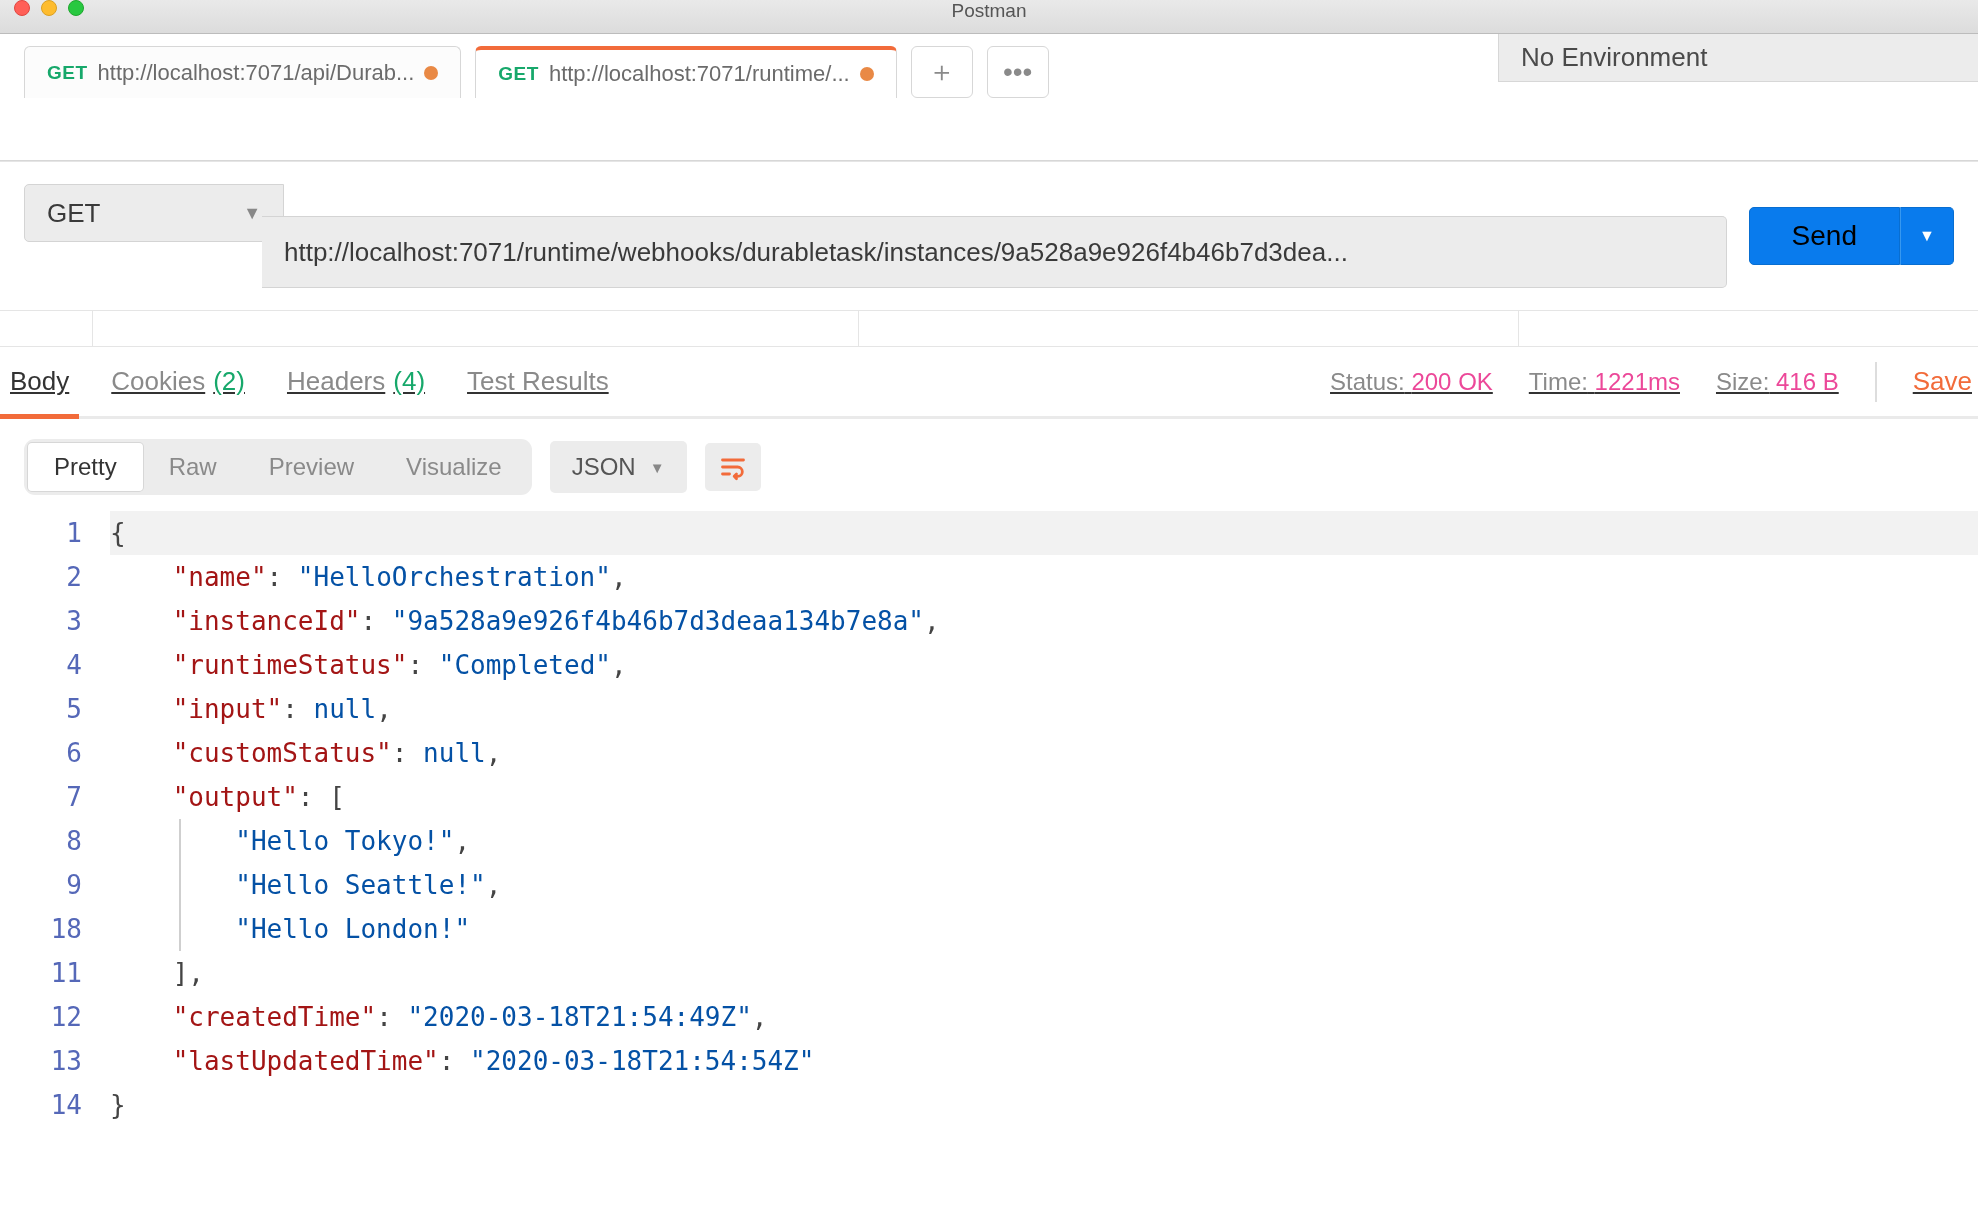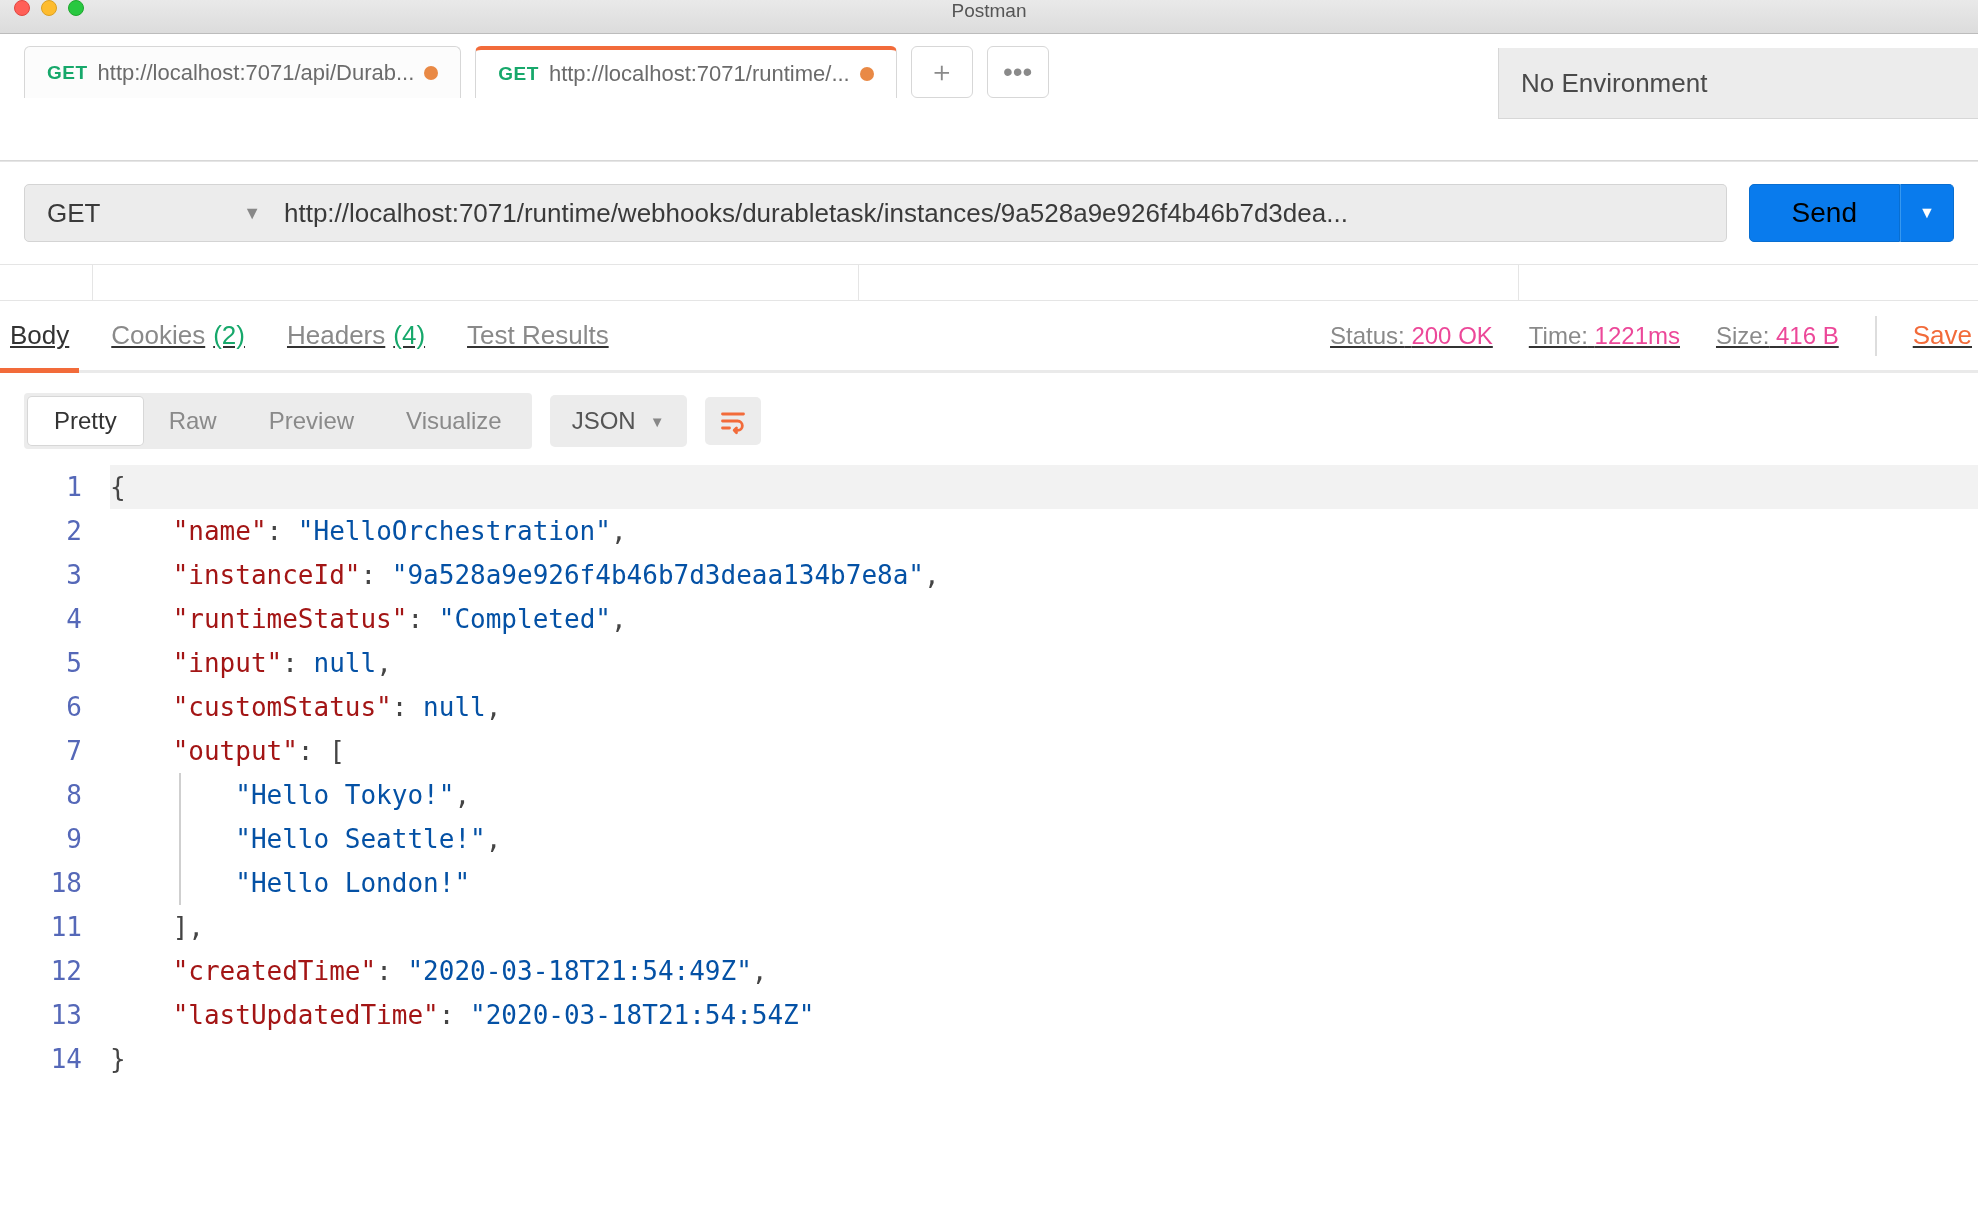--- a/index.html
+++ b/index.html
@@ -101,31 +101,30 @@
   display: flex; align-items: center; justify-content: center;
   margin-right: 14px;
   color: #8a8a8a;
   font-size: 28px;
   background: #fff;
 }
 
 .env-selector {
   position: absolute;
   right: 0; top: 0;
-  height: 71px;
+  height: 48px;
   background: #ececec;
   border-left: 1px solid #d7d7d7;
   border-bottom: 1px solid #d7d7d7;
   display: flex;
   align-items: center;
   padding-left: 22px;
   font-size: 26px;
   color: #4a4a4a;
   min-width: 480px;
-  margin-top: 14px;
 }
 
 
 .request-line {
   display: flex;
   align-items: center;
   padding: 22px 24px;
   gap: 22px;
   border-bottom: 1px solid #e5e5e5;
   border-top: 1px solid #e5e5e5;
@@ -142,33 +141,34 @@
   padding: 0 22px;
   font-size: 26px;
   color: #3a3a3a;
   justify-content: space-between;
 }
 .method-select .chev {
   font-size: 18px; color: #888;
 }
 .url-input {
   flex: 1;
-  height: 58px;
+  height: 72px;
   background: #ececec;
   border: 1px solid #d4d4d4;
   border-left: none;
   border-radius: 0 5px 5px 0;
   display: flex;
   align-items: center;
   padding: 0 22px;
   font-size: 26px;
   color: #3a3a3a;
   margin-left: -22px;
   overflow: hidden;
   white-space: nowrap;
+  margin-top: 32px;
 }
 .send-group {
   display: flex;
   height: 58px;
 }
 .send-btn {
   background: #097bed;
   color: #000000;
   font-size: 28px;
   padding: 0 42px;
@@ -260,21 +260,21 @@
 
 .body-controls {
   display: flex;
   align-items: center;
   padding: 20px 24px 16px 24px;
   gap: 18px;
 }
 .view-tabs {
   display: flex;
   background: #ececec;
-  border-radius: 4px;
+  border-radius: 11px;
   padding: 4px;
   gap: 0;
 }
 .view-tab {
   font-size: 24px;
   color: #8a8a8a;
   padding: 10px 26px;
   border-radius: 4px;
 }
 .view-tab.active {

